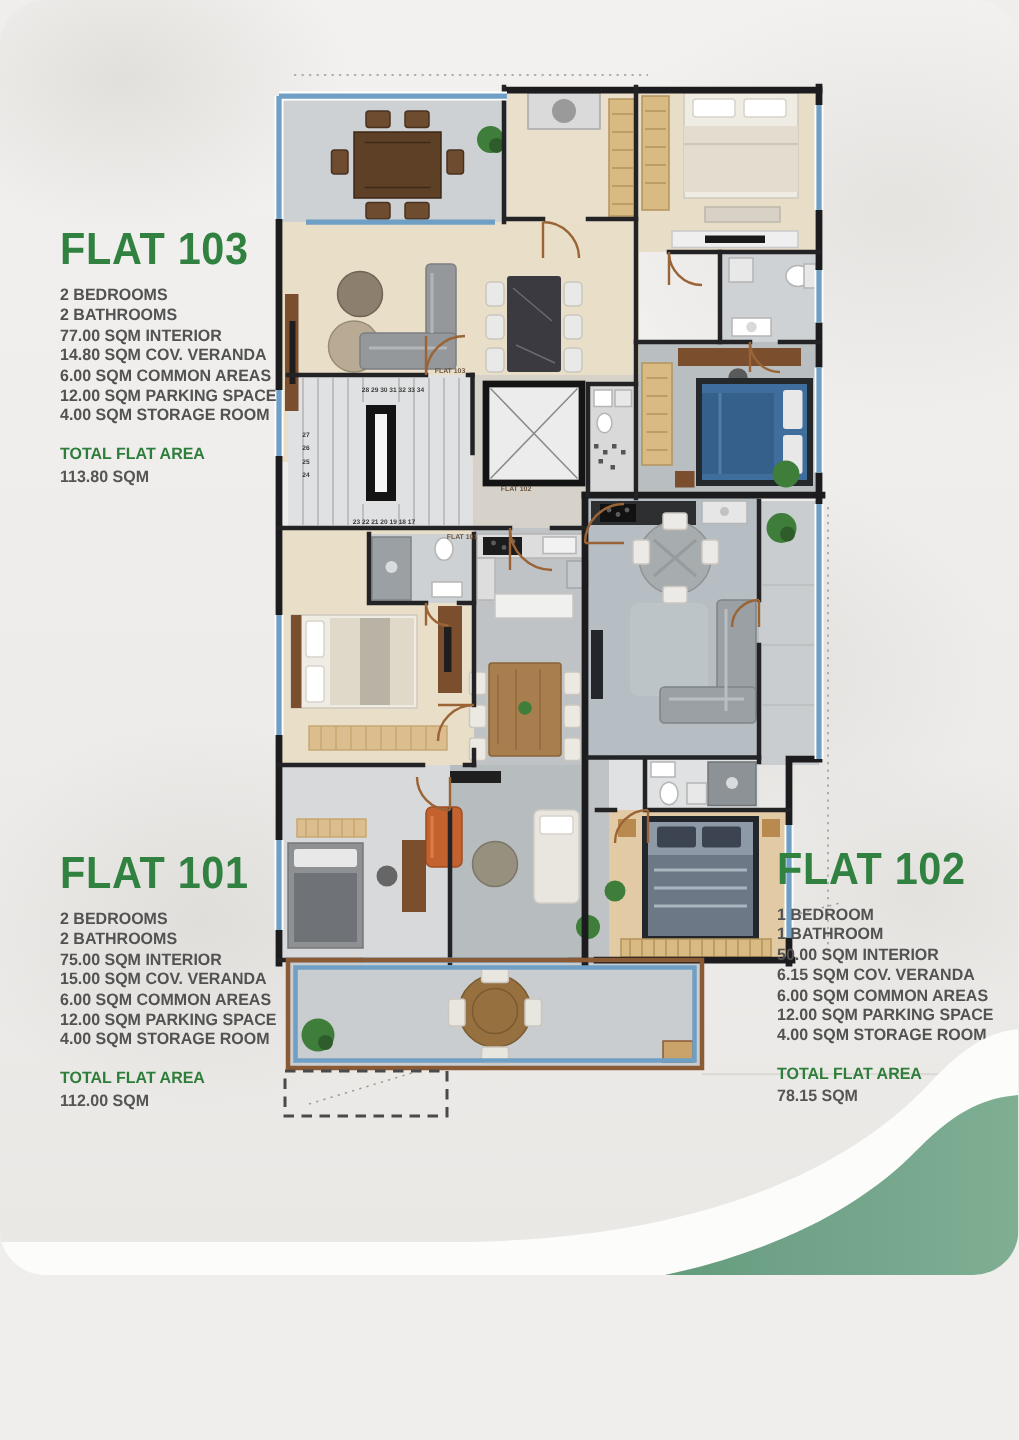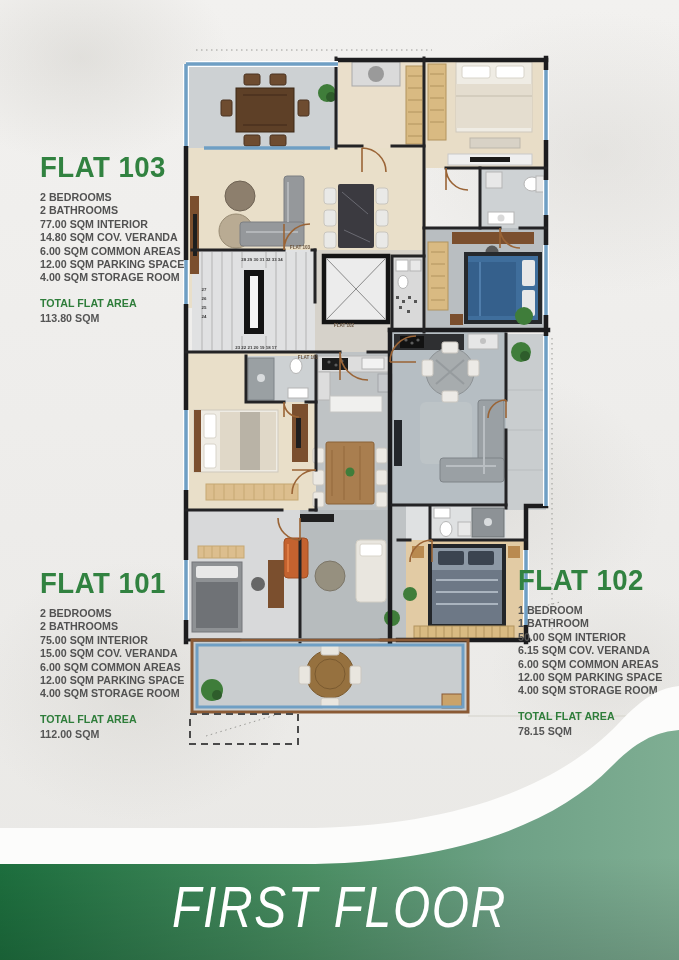--- a/index.html
+++ b/index.html
@@ -1,18 +1,18 @@
 <!DOCTYPE html>
 <html><head>
 <meta charset="utf-8">
 <style>
   html,body{margin:0;padding:0;}
   body{width:679px;height:960px;overflow:hidden;position:relative;
        font-family:"Liberation Sans",sans-serif;background:#efeeec;}
-  .canvas{position:absolute;inset:0;width:679px;height:960px;overflow:hidden;}
+  .canvas{position:absolute;inset:0;width:679px;height:850px;overflow:hidden;border-radius:30px;}
 
   
   .bg{position:absolute;inset:0;
     background:
       radial-gradient(240px 170px at 12% 6%, rgba(198,196,190,.38), transparent 62%),
       radial-gradient(320px 230px at 88% 16%, rgba(203,201,196,.32), transparent 62%),
       radial-gradient(280px 210px at 72% 52%, rgba(196,194,188,.30), transparent 62%),
       radial-gradient(260px 210px at 20% 72%, rgba(200,198,192,.34), transparent 62%),
       radial-gradient(220px 160px at 48% 30%, rgba(255,255,255,.55), transparent 60%),
       radial-gradient(200px 150px at 90% 70%, rgba(206,204,198,.30), transparent 60%),

